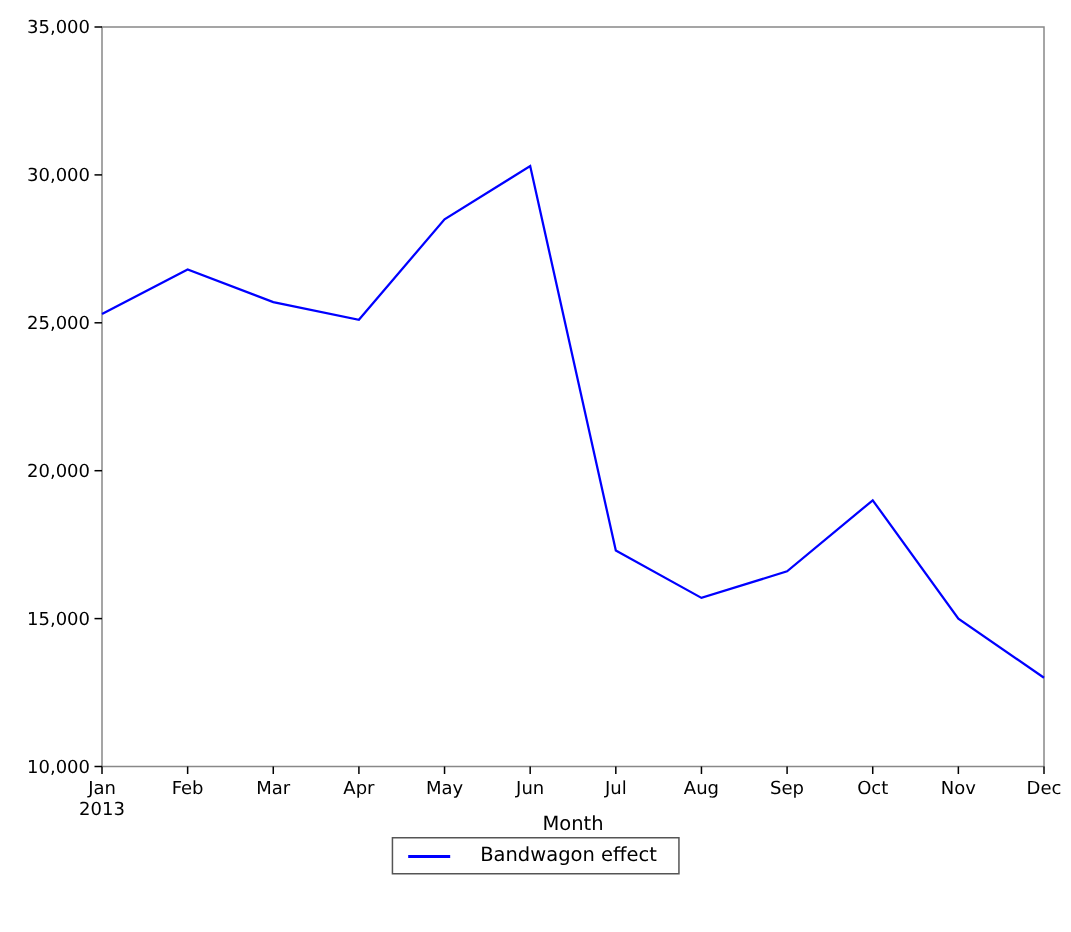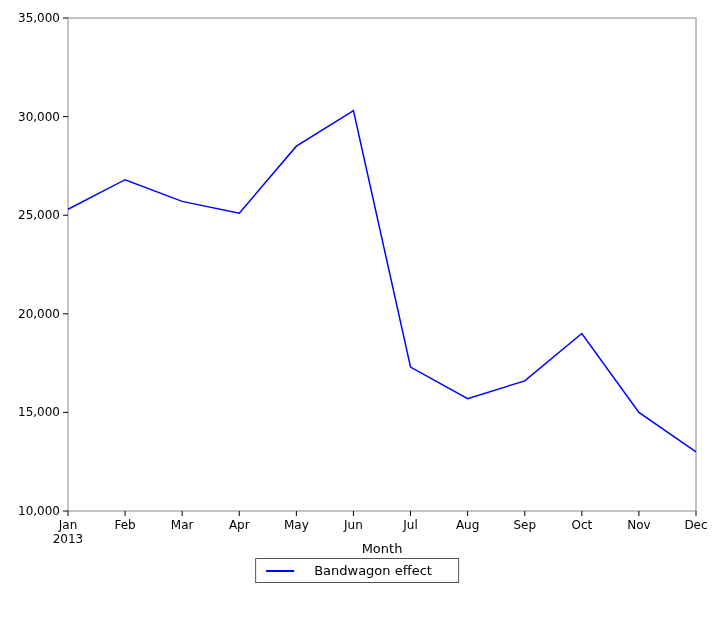--- a/index.html
+++ b/index.html
@@ -22,21 +22,21 @@
       width: 714px;
       height: 621px;
     }
     .legend-box {
       position: absolute;
       bottom: 38px;
       left: 50%;
       transform: translateX(-50%);
       border: 1px solid #555;
       background: #fff;
-      padding: 4px 26px 4px 10px;
+      padding: 4px 14px 4px 10px;
       display: flex;
       align-items: center;
       gap: 20px;
       font-size: 13px;
     }
     .legend-line {
       width: 28px;
       height: 2px;
       background: blue;
     }

